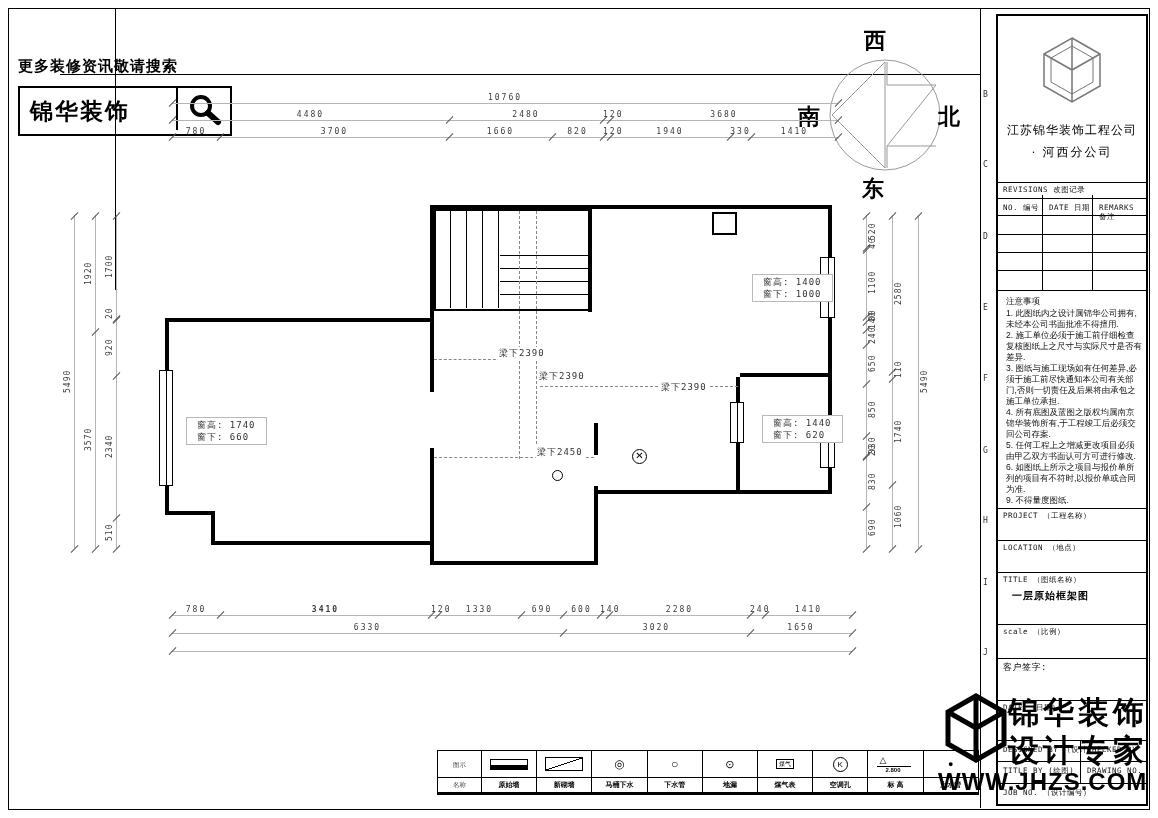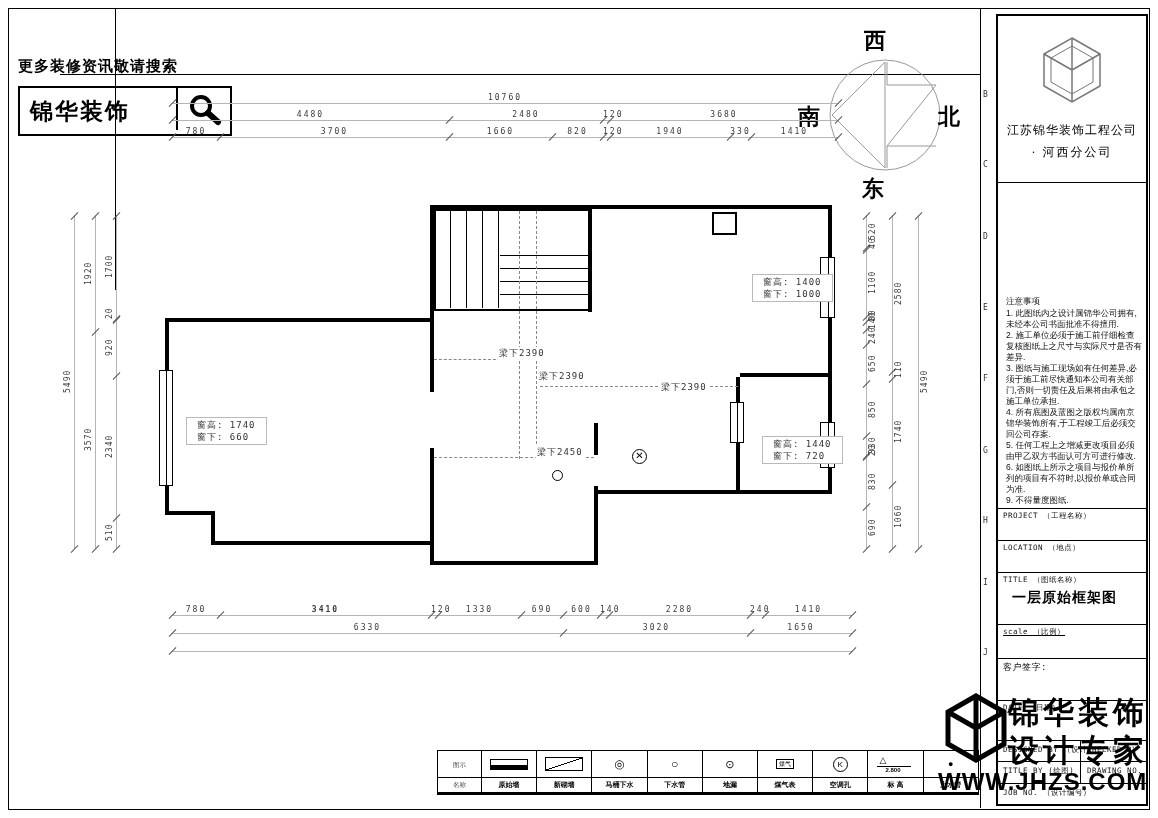--- a/index.html
+++ b/index.html
@@ -121,23 +121,23 @@
       <div class="beamlab" style="left: 660px; top: 381px;">梁下2390</div>
       <div class="beamlab" style="left: 536px; top: 446px;">梁下2450</div>
       <div class="wintag" style="left: 752px; top: 274px;">
         <div>窗高: 1400</div>
         <div>窗下: 1000</div>
       </div>
       <div class="wintag" style="left: 186px; top: 417px;">
         <div>窗高: 1740</div>
         <div>窗下: 660</div>
       </div>
-      <div class="wintag" style="left: 762px; top: 436px;">
+      <div class="wintag" style="left: 762px; top: 415px;">
         <div>窗高: 1440</div>
-        <div>窗下: 720</div>
+        <div>窗下: 620</div>
       </div>
     </div>
 
   <div id="dims">
       <div class="dim" style="left: 172px; top: 90px; width: 666px; height: 14px;">
         <div class="bl" style="left: 0px; bottom: 0px; width: 666px; height: 1px;"></div>
         <div class="tk" style="left: 0px; bottom: -4px;"></div>
         <div class="lb" style="left: 0px; width: 666px; bottom: 2px;">10760</div>
         <div class="tk" style="left: 666px; bottom: -4px;"></div>
       </div>
@@ -395,20 +395,33 @@
     <div class="sb-cell" style="top:0;height:166px;">
       <svg style="position:absolute;left:40px;top:18px;" width="68" height="76" viewBox="0 0 68 76">
         <path d="M34 4 L62 20 L62 52 L34 68 L6 52 L6 20 Z" fill="none" stroke="#777" stroke-width="1.5"></path>
         <path d="M34 4 L34 36 M6 20 L34 36 M62 20 L34 36 M34 36 L34 68" fill="none" stroke="#777" stroke-width="1.5"></path>
         <path d="M34 12 L55 24 L55 48 L34 60 L13 48 L13 24 Z" fill="none" stroke="#777" stroke-width="1"></path>
       </svg>
       <div class="abs" style="left:0;right:0;top:106px;text-align:center;font-size:12px;letter-spacing:1px;font-family:'Liberation Serif',serif;">江苏锦华装饰工程公司</div>
       <div class="abs" style="left:0;right:0;top:128px;text-align:center;font-size:12px;letter-spacing:2px;font-family:'Liberation Serif',serif;">·    河西分公司</div>
     </div>
 
+    <div class="sb-cell" style="top:166px;height:108px;">
+      <div class="sb-lab" style="border-bottom:1px solid #000;padding-bottom:3px;">REVISIONS 改图记录</div>
+      <div style="position:relative;height:16px;border-bottom:1px solid #000;">
+        <span class="sb-lab abs" style="left:0;top:1px;">NO. 编号</span>
+        <span class="sb-lab abs" style="left:46px;top:1px;">DATE 日期</span>
+        <span class="sb-lab abs" style="left:96px;top:1px;">REMARKS 备注</span>
+      </div>
+      <div class="abs" style="left:44px;top:13px;width:1px;height:95px;background:#000;"></div>
+      <div class="abs" style="left:94px;top:13px;width:1px;height:95px;background:#000;"></div>
+      <div class="abs grayline" style="left:0;top:52px;width:148px;height:1px;background:#000;"></div>
+      <div class="abs grayline" style="left:0;top:70px;width:148px;height:1px;background:#000;"></div>
+      <div class="abs grayline" style="left:0;top:88px;width:148px;height:1px;background:#000;"></div>
+    </div>
 
     <div class="sb-cell" style="top:274px;height:218px;">
       <div class="notes" style="padding:6px 4px 0 8px;">
         <div style="margin-bottom:1px;">注意事项</div>
         <div>1. 此图纸内之设计属锦华公司拥有,未经本公司书面批准不得擅用.</div>
         <div>2. 施工单位必须于施工前仔细检查复核图纸上之尺寸与实际尺寸是否有差异.</div>
         <div>3. 图纸与施工现场如有任何差异,必须于施工前尽快通知本公司有关部门,否则一切责任及后果将由承包之施工单位承担.</div>
         <div>4. 所有底图及蓝图之版权均属南京锦华装饰所有,于工程竣工后必须交回公司存案.</div>
         <div>5. 任何工程上之增减更改项目必须由甲乙双方书面认可方可进行修改.</div>
         <div>6. 如图纸上所示之项目与报价单所列的项目有不符时,以报价单或合同为准.</div>
@@ -417,23 +430,23 @@
     </div>
 
     <div class="sb-cell" style="top:492px;height:32px;">
       <div class="sb-lab">PROJECT （工程名称）</div>
     </div>
     <div class="sb-cell" style="top:524px;height:32px;">
       <div class="sb-lab">LOCATION （地点）</div>
     </div>
     <div class="sb-cell" style="top:556px;height:52px;">
       <div class="sb-lab">TITLE （图纸名称）</div>
-      <div style="font-size:14px;font-weight:bold;letter-spacing:1px;padding:4px 0 0 14px;">一层原始框架图</div>
-    </div>
-    <div class="sb-cell" style="top:608px;height:34px;text-decoration:underline;">
+      <div style="font-size:10px;font-weight:bold;letter-spacing:1px;padding:4px 0 0 14px;">一层原始框架图</div>
+    </div>
+    <div class="sb-cell" style="top:608px;height:34px;">
       <div class="sb-lab">scale  （比例）</div>
     </div>
     <div class="sb-cell" style="top:642px;height:42px;">
       <div class="sb-lab" style="font-size:9px;">客户签字:</div>
     </div>
     <div class="sb-cell" style="top:684px;height:40px;">
       <div class="sb-lab">DATE （日期）</div>
     </div>
     <div class="sb-cell" style="top:724px;height:21px;">
       <span class="sb-lab abs" style="left:0;top:2px;">DESIGNED BY （设计）</span>

